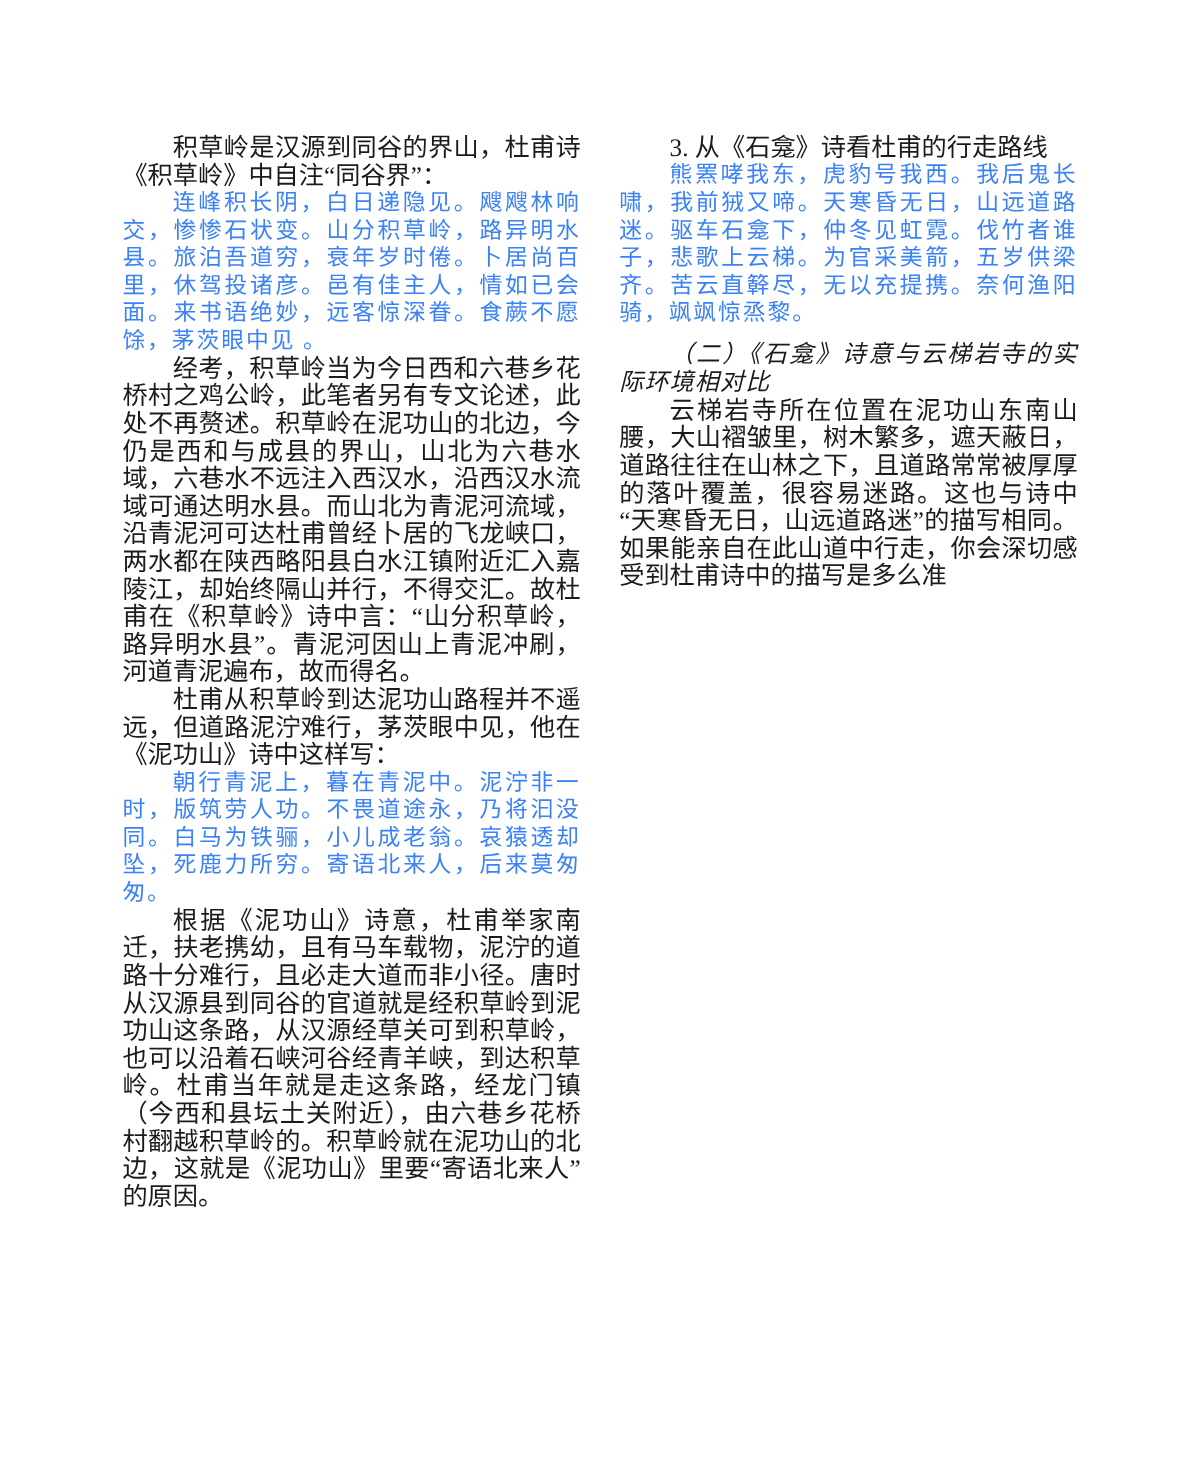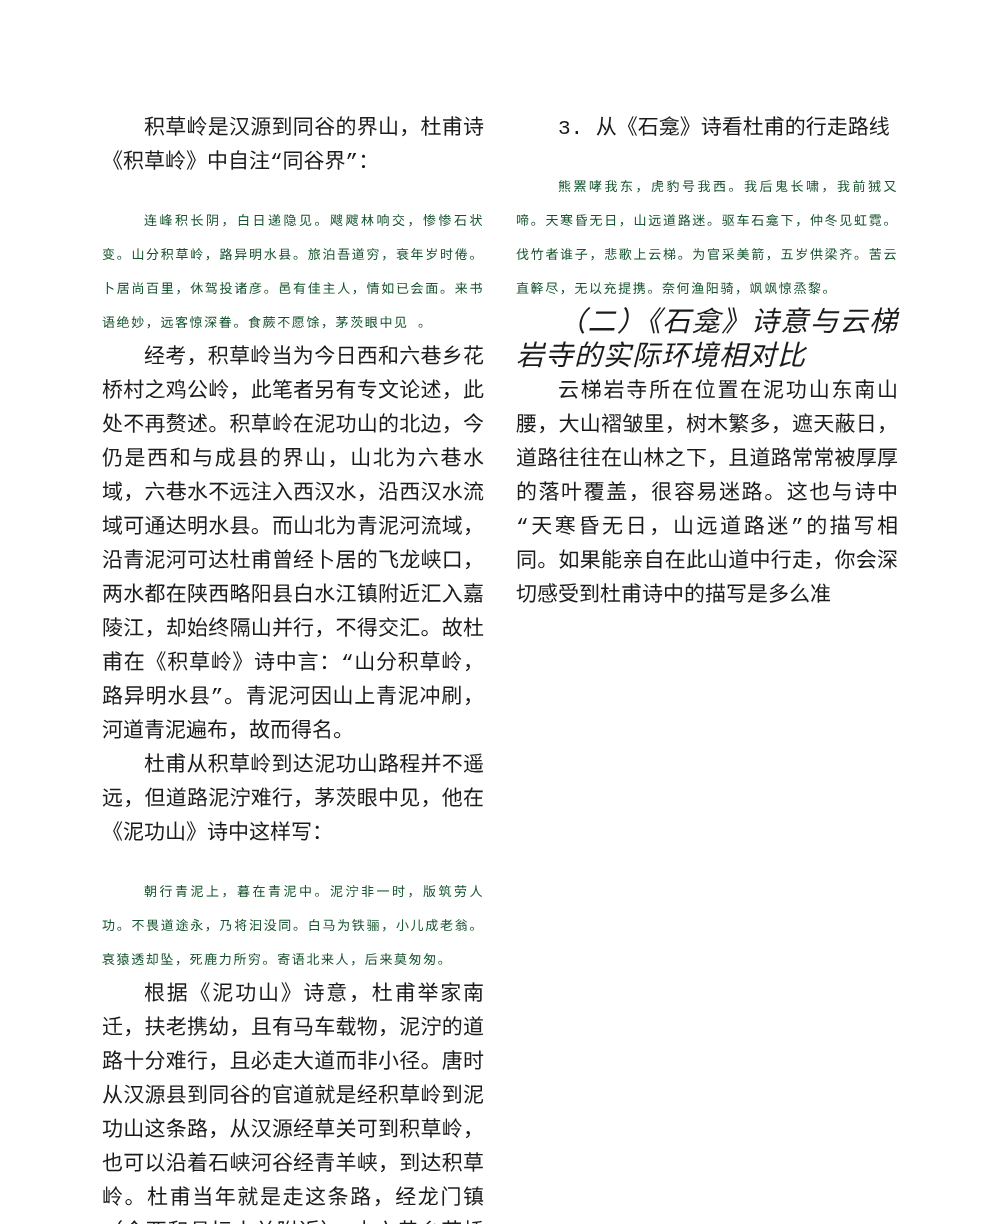--- a/index.html
+++ b/index.html
@@ -27,39 +27,38 @@
   }
   .col {
     width: 382px;
     flex: 0 0 382px;
   }
   p {
     margin: 0;
     text-align: justify;
     text-justify: inter-character;
     word-break: break-all;
-    line-height: 34px;
-    font-family: Liberation Mono, monospace;
+    line-height: 23px;
   }
   p.body, p.heading {
     font-size: 21px;
     text-indent: 42px;
   }
   p.poem {
-    font-size: 13px;
+    font-size: 19px;
     letter-spacing: 1.6px;
     text-indent: 42px;
-    color: #14532d;
-    margin-top: 25px;
+    color: #3b82f6;
   }
   p.heading-italic {
-    font-size: 28px;
+    font-size: 20px;
     font-style: italic;
     text-indent: 42px;
     letter-spacing: 1px;
+    margin-top: 12px;
   }
 </style>
 </head>
 <body>
 
 <div class="page">
   <div class="columns">
 
     <div class="col">
       <p class="body">积草岭是汉源到同谷的界山，杜甫诗《积草岭》中自注“同谷界”：</p>

